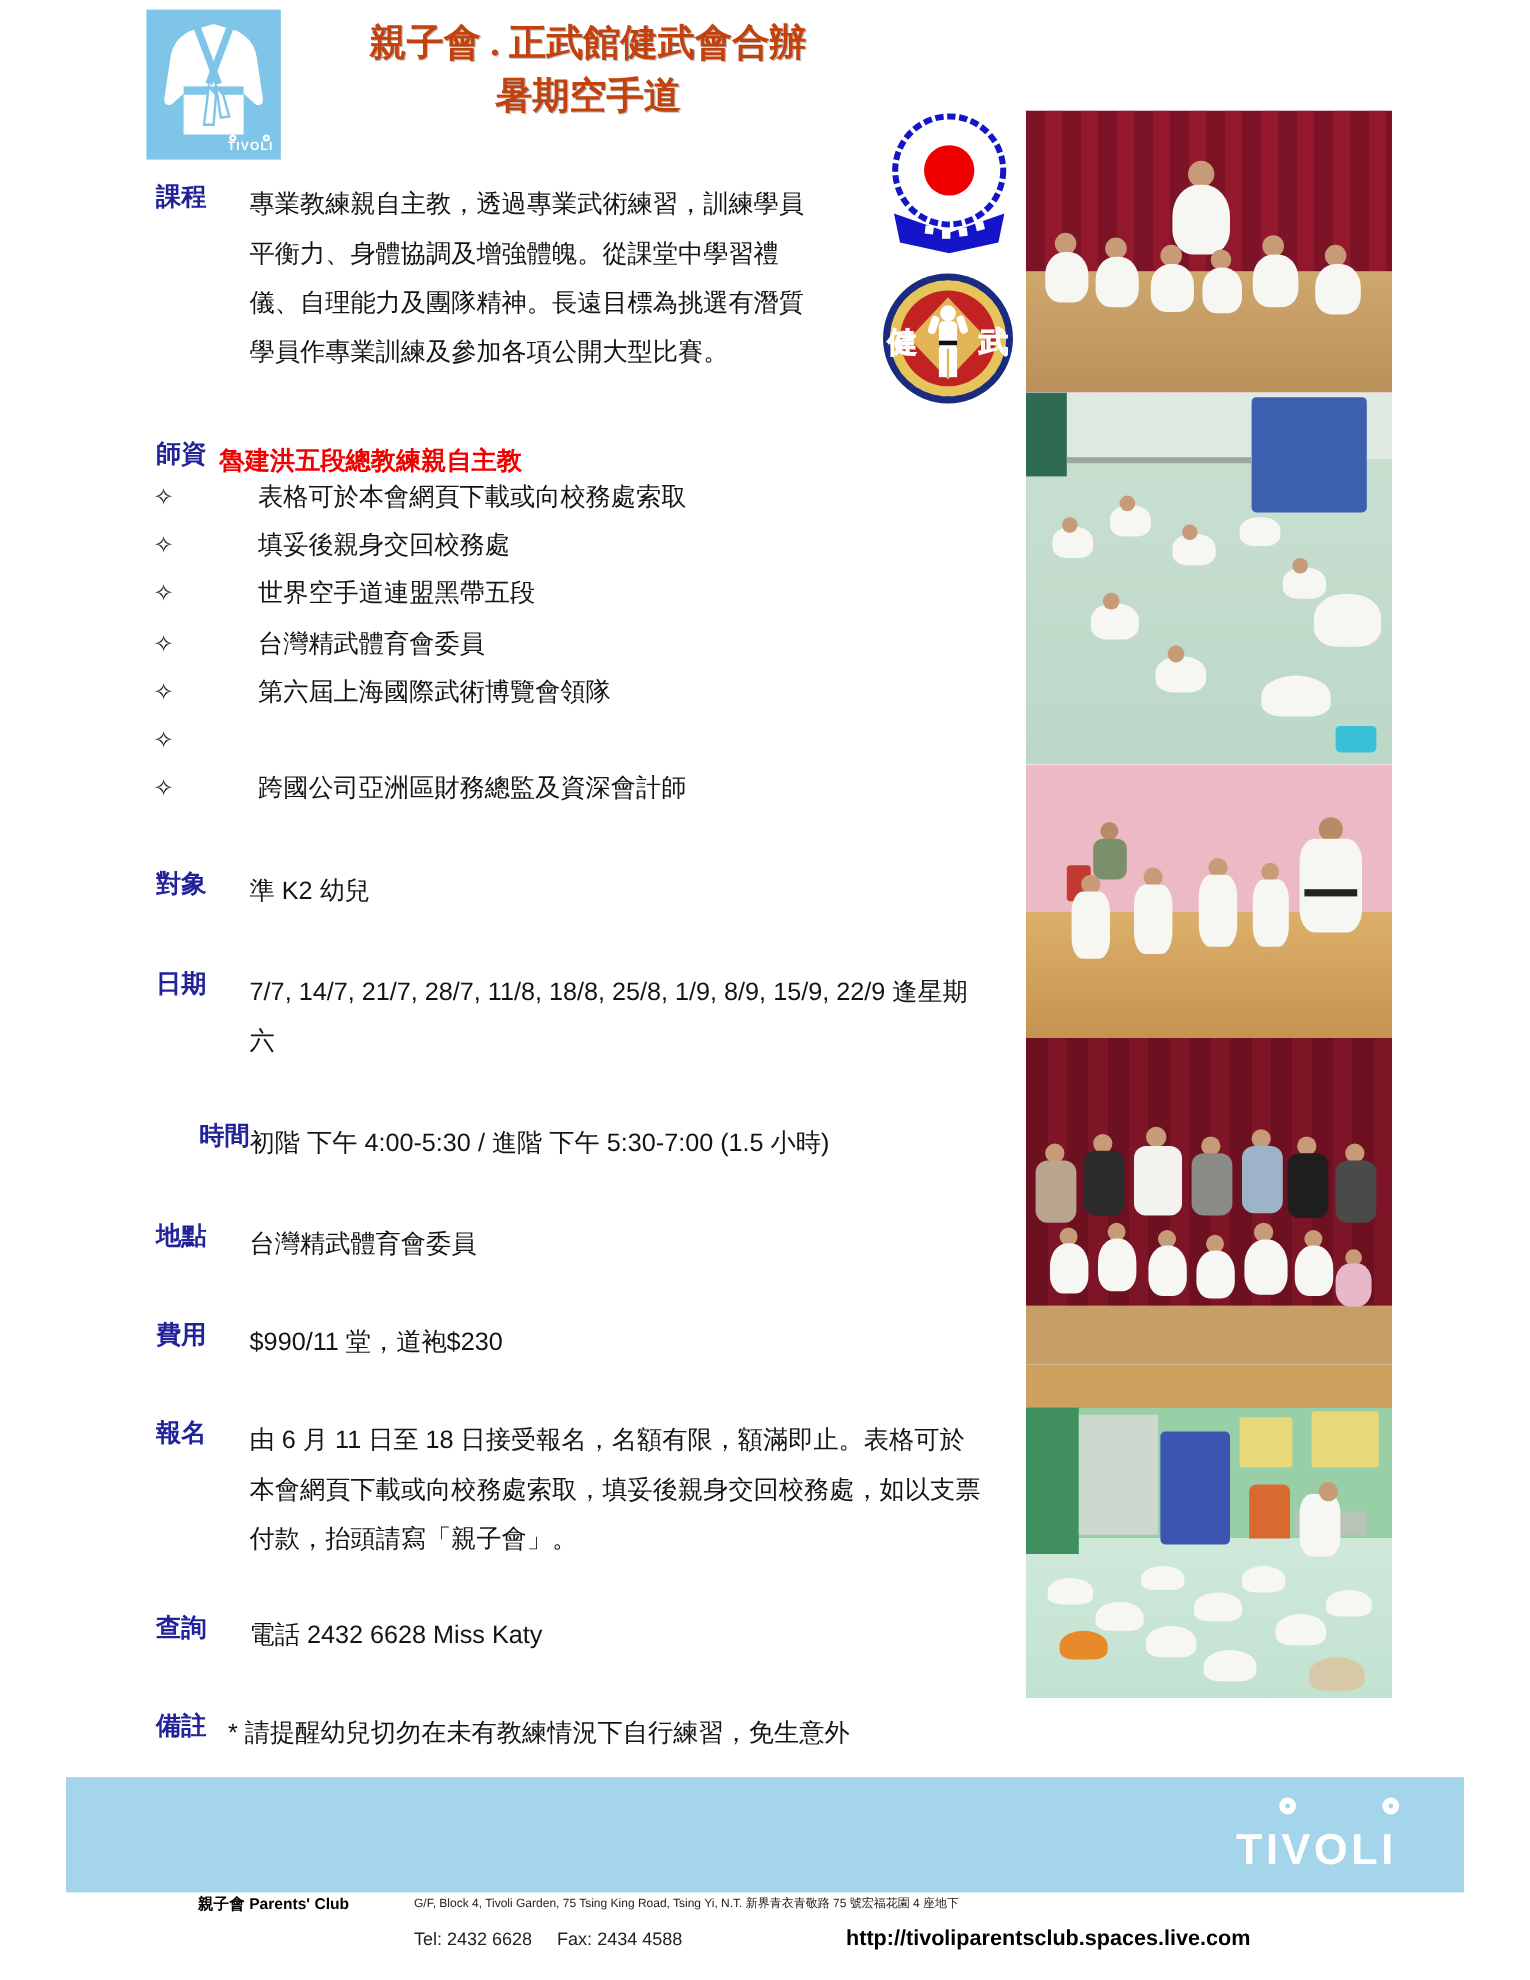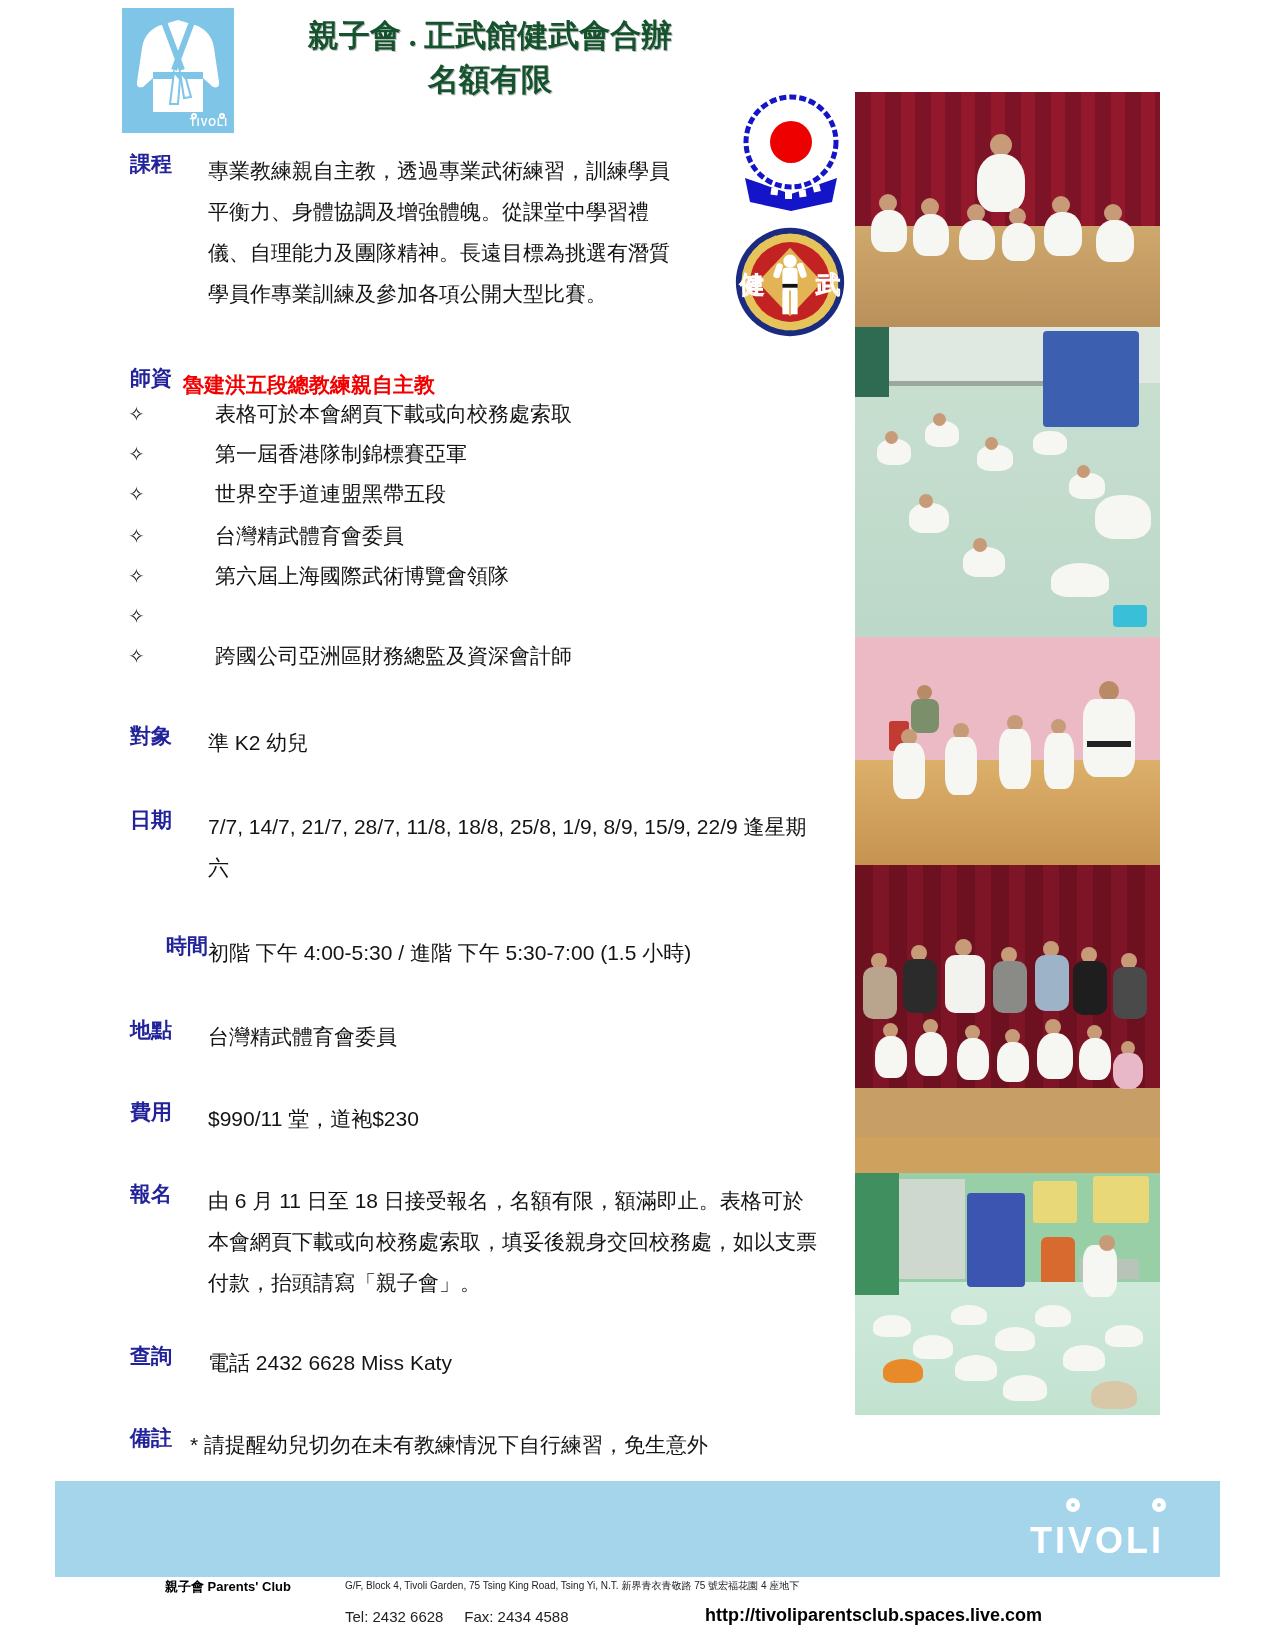--- a/index.html
+++ b/index.html
@@ -8,21 +8,21 @@
   
   .logo-box{position:absolute;left:122px;top:8px;width:112px;height:125px;background:#7ec5e8;}
   .logo-box svg{position:absolute;left:0;top:0;}
   .logo-tivoli{position:absolute;right:6px;bottom:5px;color:#ffffff;font-weight:bold;
                font-size:10px;letter-spacing:1px;}
   .logo-tivoli .dots{position:absolute;top:-7px;left:1px;width:100%;}
   .ring{display:inline-block;width:5px;height:5px;border:2px solid #fff;border-radius:50%;box-sizing:border-box;}
   .logo-tivoli .ring{width:6px;height:6px;border-width:2px;}
   .logo-tivoli .d2{margin-left:22px;}
   .title{position:absolute;left:250px;top:14px;width:480px;text-align:center;
-         font-family:"Liberation Serif",serif;font-weight:bold;font-size:31px;color:#14532d;
+         font-family:"Liberation Serif",serif;font-weight:bold;font-size:31px;color:#c2410c;
          text-shadow:1px 1px 0 #bbb;line-height:44px;}
   
   .lbl{position:absolute;left:130px;font-size:21px;font-weight:bold;color:#22229b;}
   .body{position:absolute;font-size:21px;color:#141414;line-height:41px;}
   .red{color:#f20000;font-weight:bold;text-align:right;}
   .bullet{position:absolute;left:128px;font-size:20px;color:#222;}
   .bullet-txt{position:absolute;left:215px;font-size:21px;color:#141414;}
   
   .photo{position:absolute;left:855px;width:305px;overflow:hidden;}
   .p{position:absolute;background:#f6f6f2;border-radius:45% 45% 35% 35%;}
@@ -54,21 +54,21 @@
       <path d="M58 64 L62 90 L69 89 L64 71 Z" fill="#ffffff" stroke="#7ec5e8" stroke-width="2"></path>
     </svg>
     <span class="logo-tivoli">
       <span class="dots"><span class="ring"></span><span class="ring d2"></span></span>
       <span>TIVOLI</span>
     </span>
   </div>
 
   <div class="title">
     <div>親子會 . 正武館健武會合辦</div>
-    <div>名額有限</div>
+    <div>暑期空手道</div>
   </div>
 
   <svg style="position:absolute;left:733px;top:90px;" width="116" height="122" viewBox="0 0 116 122">
     <circle cx="58" cy="52" r="45" fill="#ffffff" stroke="#1414c8" stroke-width="5" stroke-dasharray="7 3"></circle>
     <circle cx="58" cy="52" r="21" fill="#ee0000"></circle>
     <path d="M12 88 L58 104 L104 88 L99 112 L58 121 L17 112 Z" fill="#1414c8"></path>
     <rect x="38" y="98" width="7" height="7" fill="#fff" transform="rotate(8 41 101)"></rect>
     <rect x="52" y="102" width="7" height="7" fill="#fff"></rect>
     <rect x="66" y="100" width="7" height="7" fill="#fff" transform="rotate(-8 69 103)"></rect>
     <rect x="80" y="95" width="7" height="7" fill="#fff" transform="rotate(-14 83 98)"></rect>
@@ -93,21 +93,21 @@
 
   <span class="lbl" style="top:150px;">課程</span>
   <div class="body" style="left:208px;top:150px;width:475px;">專業教練親自主教，透過專業武術練習，訓練學員平衡力、身體協調及增強體魄。從課堂中學習禮儀、自理能力及團隊精神。長遠目標為挑選有潛質學員作專業訓練及參加各項公開大型比賽。</div>
 
   <span class="lbl" style="top:364px;">師資</span>
   <span class="body red" style="left:183px;top:364px;">魯建洪五段總教練親自主教</span>
 
   <span class="bullet" style="top:402px;">✧</span>
   <span class="bullet-txt" style="top:400px;">表格可於本會網頁下載或向校務處索取</span>
   <span class="bullet" style="top:442px;">✧</span>
-  <span class="bullet-txt" style="top:440px;">第一屆香港隊制錦標賽亞軍</span>
+  <span class="bullet-txt" style="top:440px;">填妥後親身交回校務處</span>
   <span class="bullet" style="top:482px;">✧</span>
   <span class="bullet-txt" style="top:480px;">世界空手道連盟黑帶五段</span>
   <span class="bullet" style="top:524px;">✧</span>
   <span class="bullet-txt" style="top:522px;">台灣精武體育會委員</span>
   <span class="bullet" style="top:564px;">✧</span>
   <span class="bullet-txt" style="top:562px;">第六屆上海國際武術博覽會領隊</span>
   <span class="bullet" style="top:604px;">✧</span>
   <span class="bullet" style="top:644px;">✧</span>
   <span class="bullet-txt" style="top:642px;">跨國公司亞洲區財務總監及資深會計師</span>
 

